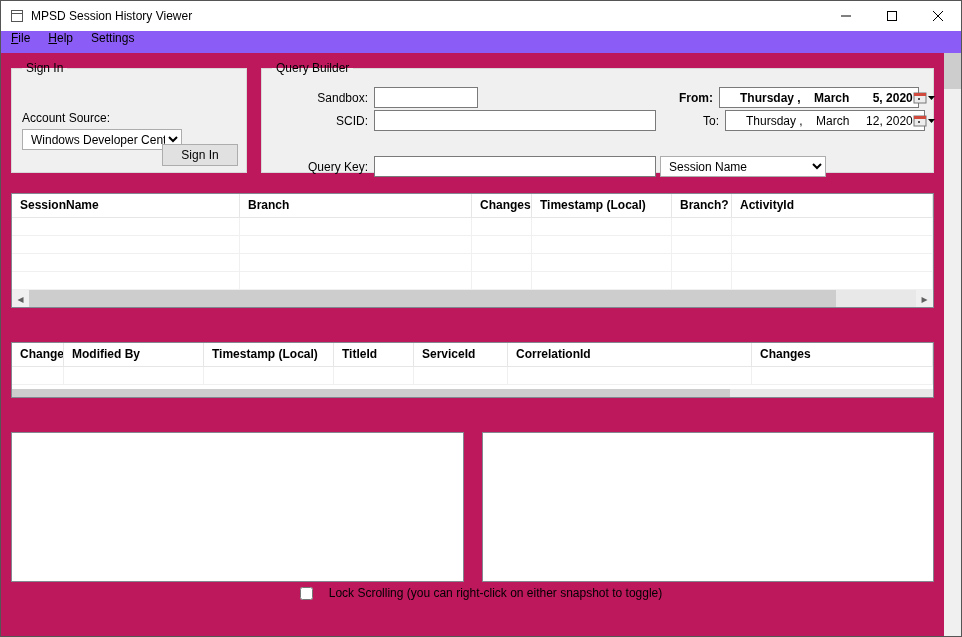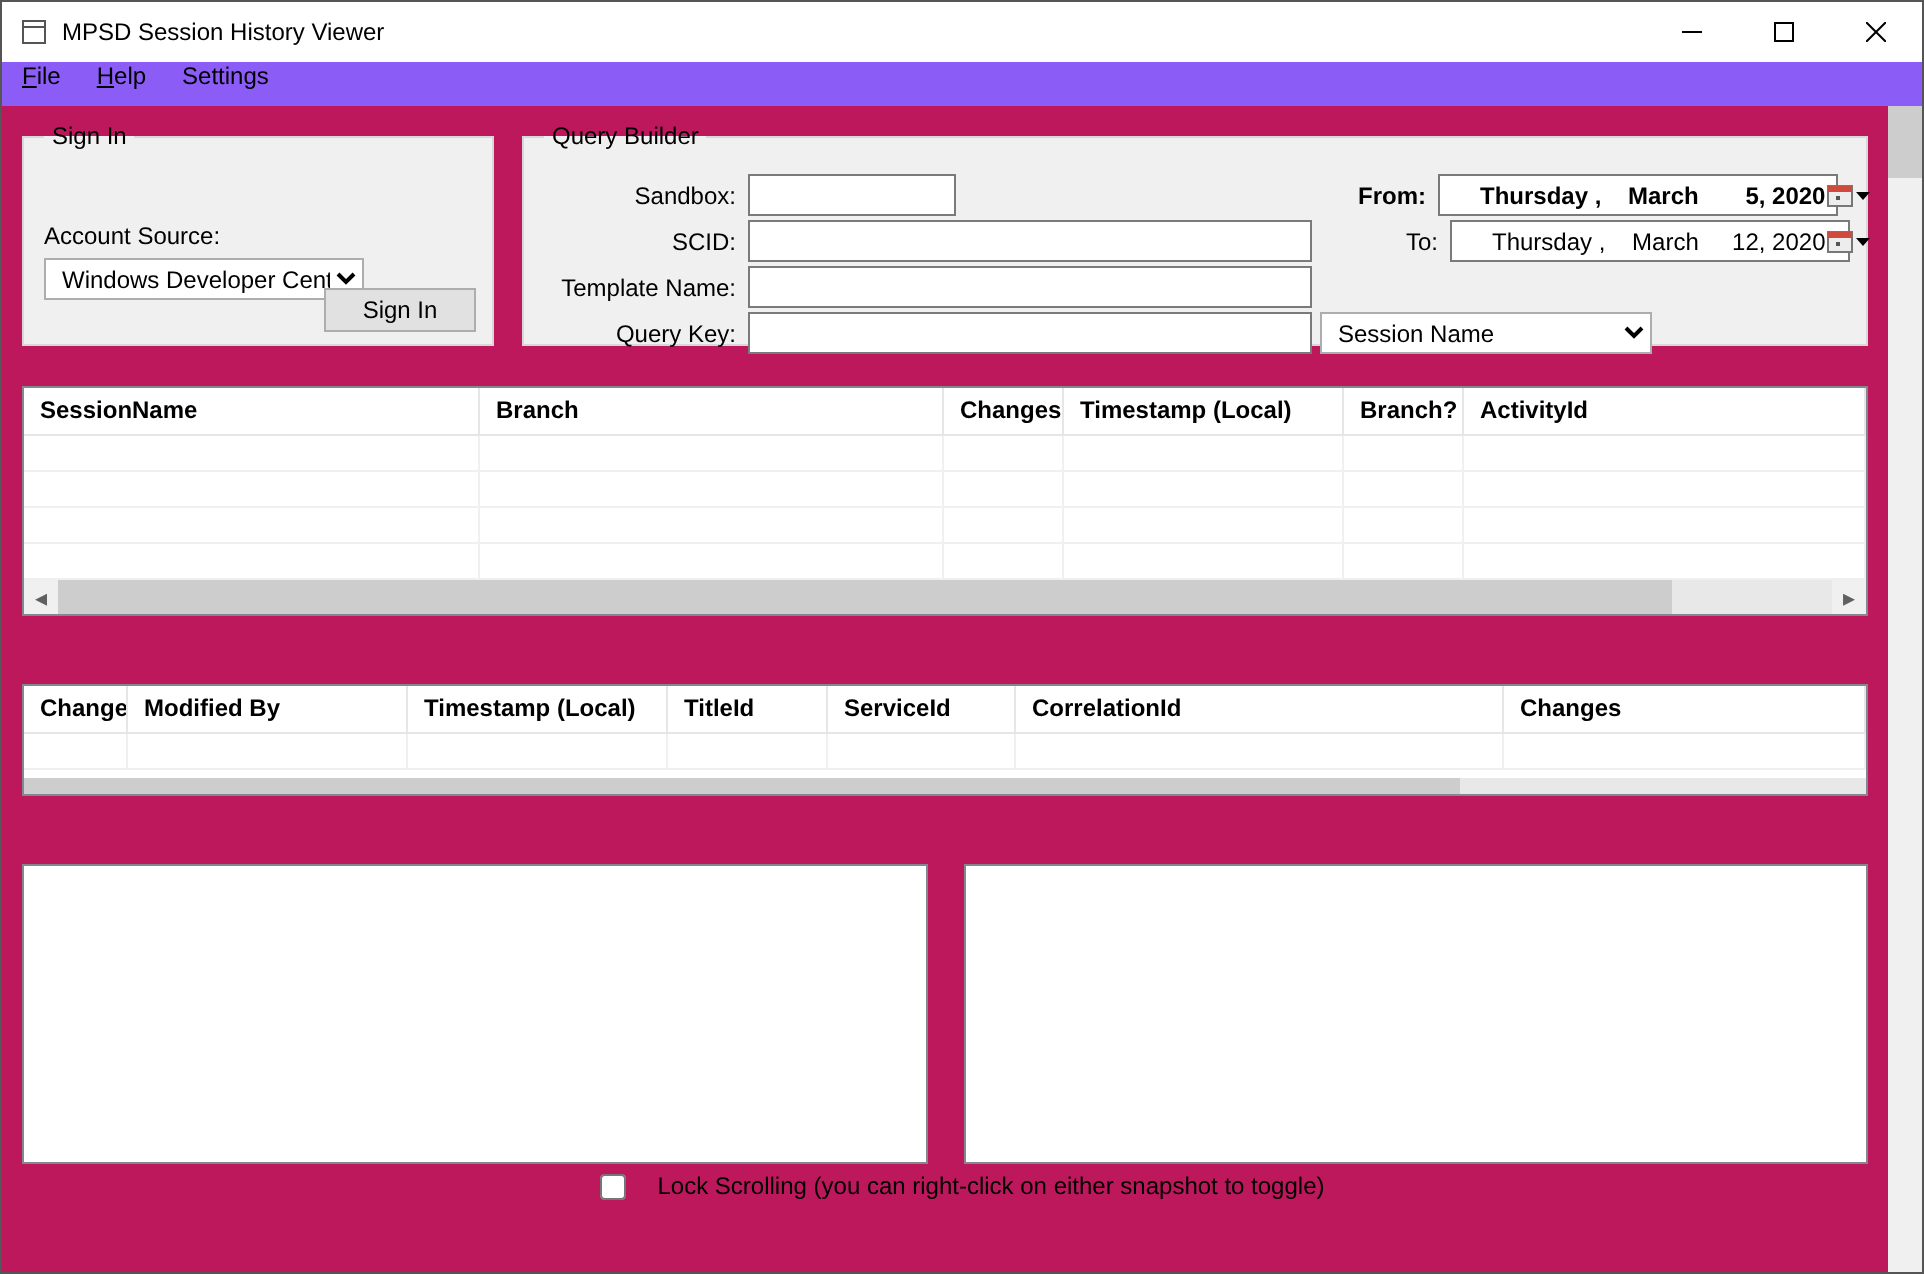--- a/index.html
+++ b/index.html
@@ -98,24 +98,20 @@
       <legend>Query Builder</legend>
 
       <div class="qrow" style="top:35px; left:6px;">
         <label style="width:100px;">SCID:</label>
         <input type="text" style="width: 282px;" value="">
       </div>
       <div class="qrow" style="top:12px; left:6px;">
         <label style="width:100px;">Sandbox:</label>
         <input type="text" style="width: 104px;" value="">
       </div>
-      <div class="qrow" style="top:58px; left:6px;">
-        <label style="width:100px;">Template Name:</label>
-        <input type="text" style="width: 282px;" value="">
-      </div>
       <div class="qrow" style="top:81px; left:6px;">
         <label style="width:100px;">Query Key:</label>
         <input type="text" style="width: 282px;" value="">
         <select style="width:166px; margin-left:4px;">
           <option>Session Name</option>
         </select>
       </div>
 
       <div class="qrow" style="top:12px; right:14px;font-weight:bold;">
         <label style="width:40px;">From:</label>

